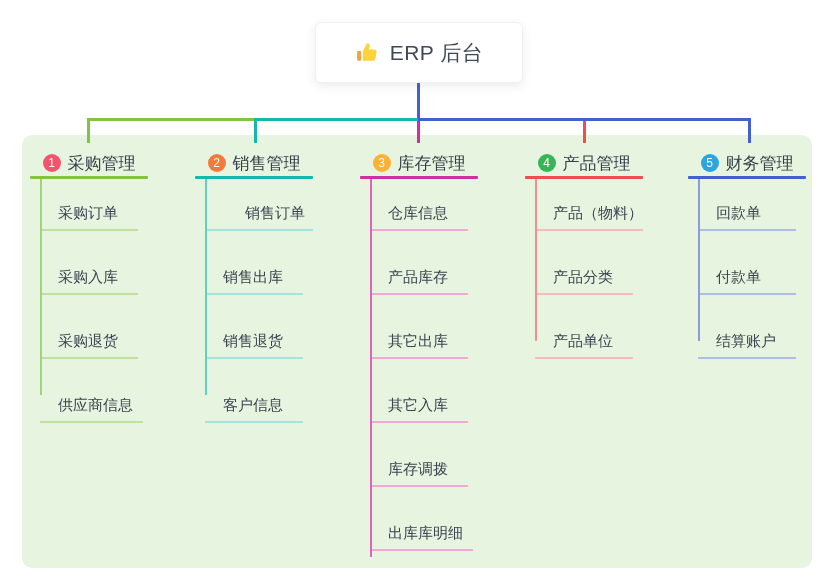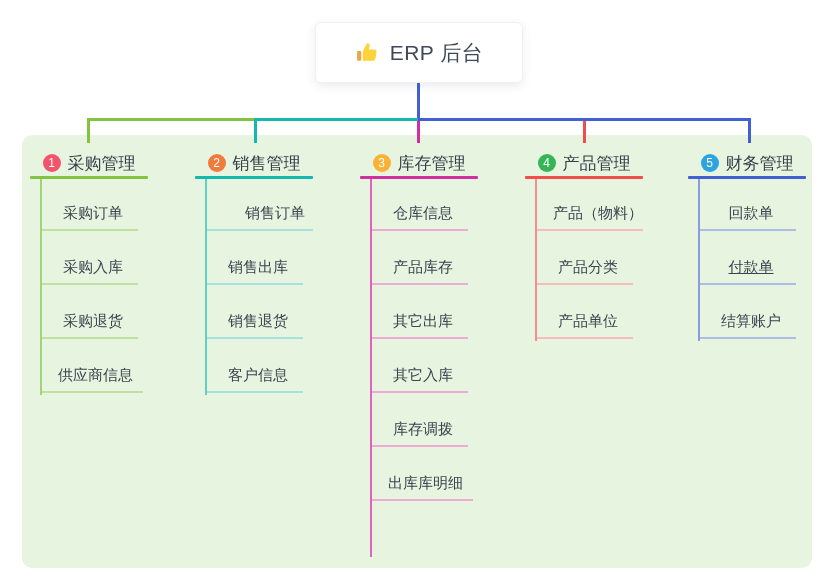--- a/index.html
+++ b/index.html
@@ -23,23 +23,23 @@
   .conn { position:absolute; }
 
   
   .branch { position:absolute; top:150px; width:118px; }
   .topic { height:26px; display:flex; align-items:center; justify-content:center; gap:7px;
            cursor:default; }
   .badge { width:18px; height:18px; border-radius:50%; color:#fff; font-size:12px;
            display:inline-flex; align-items:center; justify-content:center; flex:0 0 18px; }
   .topic-label { font-size:17px; color:#353e49; white-space:nowrap; }
   .topic-underline { height:3px; width:118px; border-radius:1px; }
-  .subtree { position:relative;text-align:center; }
+  .subtree { position:relative; }
   .trunk { position:absolute; left:10px; top:0; width:2px; }
-  .subitem { height:54px; display:flex; align-items:flex-end; }
+  .subitem { height:64px; display:flex; align-items:flex-end; }
   .subitem.first { height:52px; }
   .sublabel { display:block; margin-left:10px; padding:0 10px 6px 18px;
               min-width:98px; white-space:nowrap; font-size:15px; color:#3b4450;
               border-bottom:2px solid #ccc; }
 </style>
 </head>
 <body>
 
 <div class="canvas">
 
@@ -166,21 +166,21 @@
       <span class="badge" style="background: rgb(45, 163, 224);">5</span>
       <span class="topic-label">财务管理</span>
     </div>
     <div class="topic-underline" style="background: rgb(67, 96, 210);"></div>
     <div class="subtree">
       <div class="trunk" style="background: rgb(139, 156, 220); height: 162px;"></div>
     <div class="subitem first">
             <span class="sublabel" style="border-bottom-color: rgb(174, 189, 232);">回款单</span>
           </div>
           <div class="subitem">
-            <span class="sublabel" style="border-bottom-color: rgb(174, 189, 232); text-decoration: underline;">付款单</span>
+            <span class="sublabel" style="border-bottom-color: rgb(174, 189, 232);">付款单</span>
           </div>
           <div class="subitem">
             <span class="sublabel" style="border-bottom-color: rgb(174, 189, 232); font-family: Liberation Mono, monospace;">结算账户</span>
           </div>
         </div>
   </div>
 </div>
 </div>
 
 </body></html>

